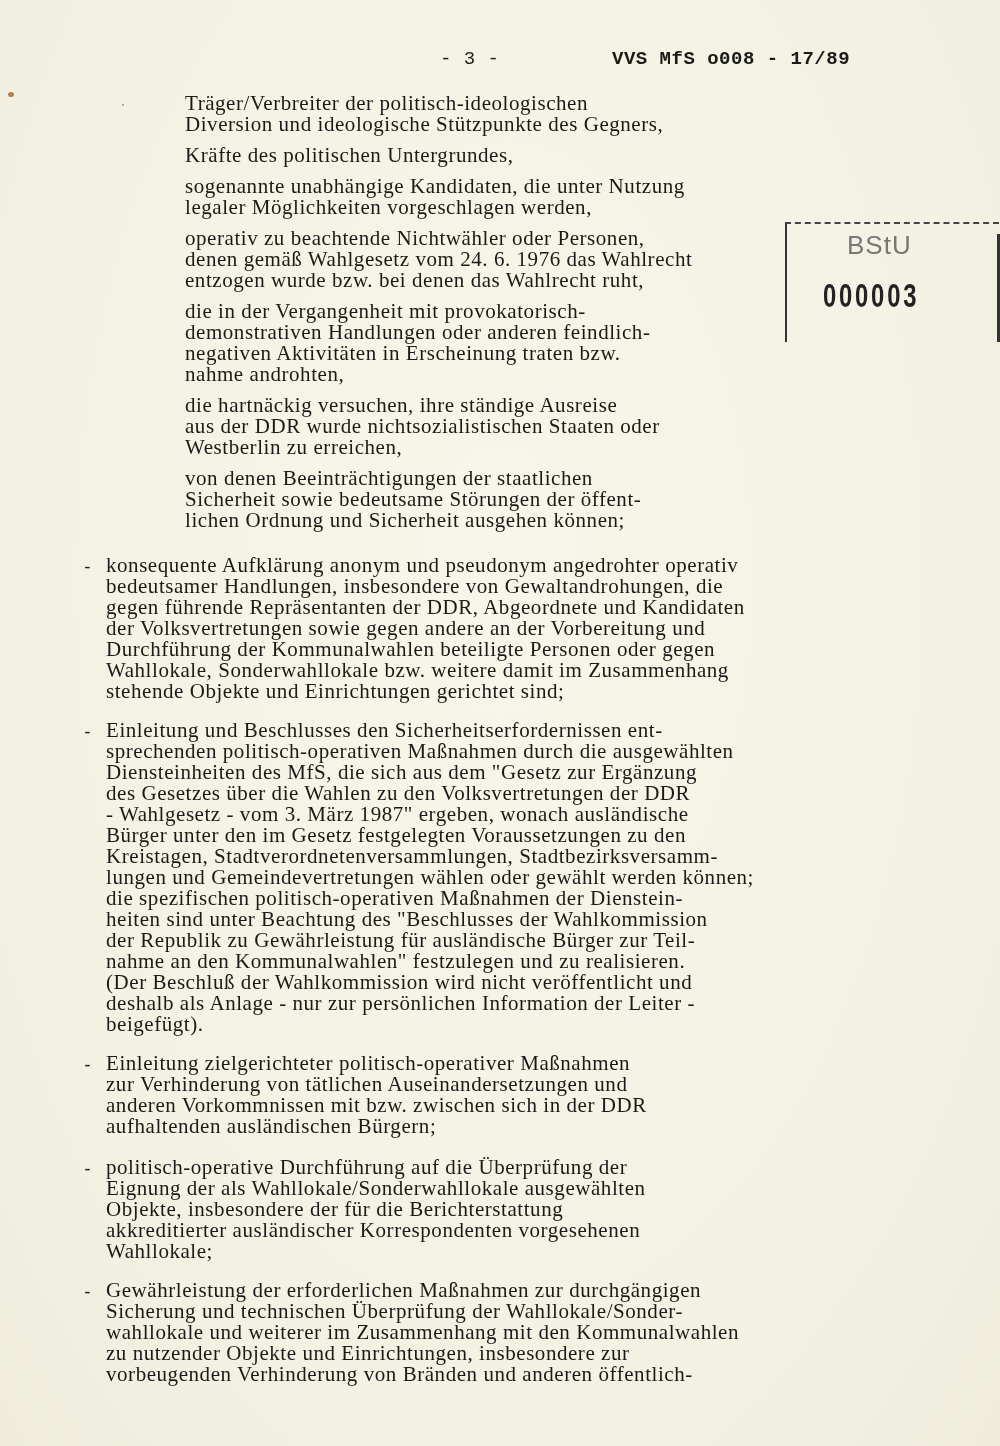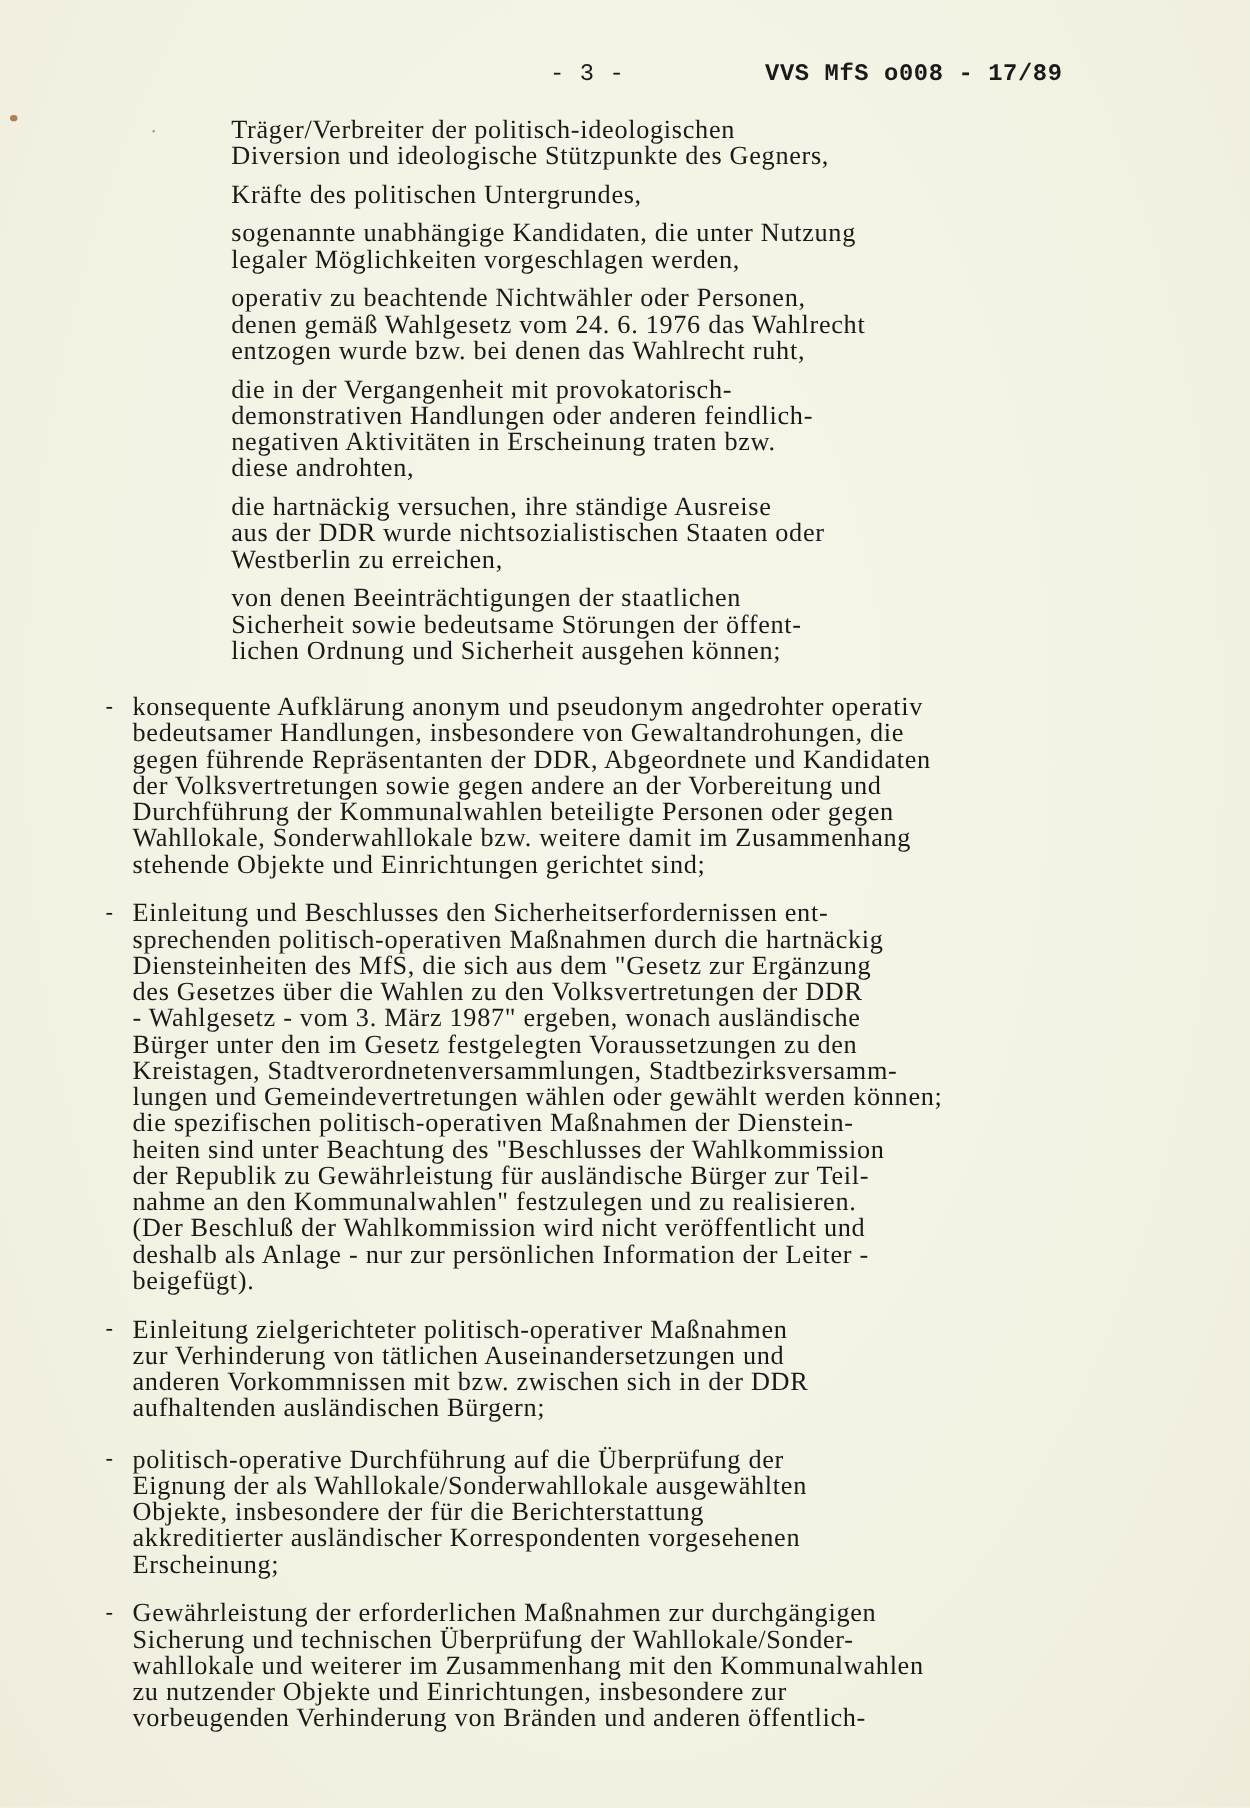--- a/index.html
+++ b/index.html
@@ -60,38 +60,42 @@
 <div class="page">
 
   <div class="spot" style="left:8px;top:92px;width:6px;height:5px;"></div>
   <div class="spot" style="left:122px;top:104px;width:2px;height:2px;background:#999;"></div>
 
   <div class="header">
     <span class="pnum">- 3 -</span>
     <span class="ref">VVS MfS o008 - 17/89</span>
   </div>
 
+  <div class="stamp">
+    <span class="stamp-label">BStU</span>
+    <span class="stamp-num">000003</span>
+  </div>
 
   <div>
     <div class="line sub" style="top:93px">Träger/Verbreiter der politisch-ideologischen</div>
     <div class="line sub" style="top:114px">Diversion und ideologische Stützpunkte des Gegners,</div>
 
     <div class="line sub" style="top:145px">Kräfte des politischen Untergrundes,</div>
 
     <div class="line sub" style="top:176px">sogenannte unabhängige Kandidaten, die unter Nutzung</div>
     <div class="line sub" style="top:197px">legaler Möglichkeiten vorgeschlagen werden,</div>
 
     <div class="line sub" style="top:228px">operativ zu beachtende Nichtwähler oder Personen,</div>
     <div class="line sub" style="top:249px">denen gemäß Wahlgesetz vom 24. 6. 1976 das Wahlrecht</div>
     <div class="line sub" style="top:270px">entzogen wurde bzw. bei denen das Wahlrecht ruht,</div>
 
     <div class="line sub" style="top:301px">die in der Vergangenheit mit provokatorisch-</div>
     <div class="line sub" style="top:322px">demonstrativen Handlungen oder anderen feindlich-</div>
     <div class="line sub" style="top:343px">negativen Aktivitäten in Erscheinung traten bzw.</div>
-    <div class="line sub" style="top:364px">diese androhten,</div>
+    <div class="line sub" style="top:364px">nahme androhten,</div>
 
     <div class="line sub" style="top:395px">die hartnäckig versuchen, ihre ständige Ausreise</div>
     <div class="line sub" style="top:416px">aus der DDR wurde nichtsozialistischen Staaten oder</div>
     <div class="line sub" style="top:437px">Westberlin zu erreichen,</div>
 
     <div class="line sub" style="top:468px">von denen Beeinträchtigungen der staatlichen</div>
     <div class="line sub" style="top:489px">Sicherheit sowie bedeutsame Störungen der öffent-</div>
     <div class="line sub" style="top:510px">lichen Ordnung und Sicherheit ausgehen können;</div>
   </div>
 
@@ -102,21 +106,21 @@
     <div class="line bul-text" style="top:597px">gegen führende Repräsentanten der DDR, Abgeordnete und Kandidaten</div>
     <div class="line bul-text" style="top:618px">der Volksvertretungen sowie gegen andere an der Vorbereitung und</div>
     <div class="line bul-text" style="top:639px">Durchführung der Kommunalwahlen beteiligte Personen oder gegen</div>
     <div class="line bul-text" style="top:660px">Wahllokale, Sonderwahllokale bzw. weitere damit im Zusammenhang</div>
     <div class="line bul-text" style="top:681px">stehende Objekte und Einrichtungen gerichtet sind;</div>
   </div>
 
   <div>
     <span class="dash" style="top:720px">-</span>
     <div class="line bul-text" style="top:720px">Einleitung und Beschlusses den Sicherheitserfordernissen ent-</div>
-    <div class="line bul-text" style="top:741px">sprechenden politisch-operativen Maßnahmen durch die hartnäckig</div>
+    <div class="line bul-text" style="top:741px">sprechenden politisch-operativen Maßnahmen durch die ausgewählten</div>
     <div class="line bul-text" style="top:762px">Diensteinheiten des MfS, die sich aus dem "Gesetz zur Ergänzung</div>
     <div class="line bul-text" style="top:783px">des Gesetzes über die Wahlen zu den Volksvertretungen der DDR</div>
     <div class="line bul-text" style="top:804px">- Wahlgesetz - vom 3. März 1987" ergeben, wonach ausländische</div>
     <div class="line bul-text" style="top:825px">Bürger unter den im Gesetz festgelegten Voraussetzungen zu den</div>
     <div class="line bul-text" style="top:846px">Kreistagen, Stadtverordnetenversammlungen, Stadtbezirksversamm-</div>
     <div class="line bul-text" style="top:867px">lungen und Gemeindevertretungen wählen oder gewählt werden können;</div>
     <div class="line bul-text" style="top:888px">die spezifischen politisch-operativen Maßnahmen der Dienstein-</div>
     <div class="line bul-text" style="top:909px">heiten sind unter Beachtung des "Beschlusses der Wahlkommission</div>
     <div class="line bul-text" style="top:930px">der Republik zu Gewährleistung für ausländische Bürger zur Teil-</div>
     <div class="line bul-text" style="top:951px">nahme an den Kommunalwahlen" festzulegen und zu realisieren.</div>
@@ -132,21 +136,21 @@
     <div class="line bul-text" style="top:1095px">anderen Vorkommnissen mit bzw. zwischen sich in der DDR</div>
     <div class="line bul-text" style="top:1116px">aufhaltenden ausländischen Bürgern;</div>
   </div>
 
   <div>
     <span class="dash" style="top:1157px">-</span>
     <div class="line bul-text" style="top:1157px">politisch-operative Durchführung auf die Überprüfung der</div>
     <div class="line bul-text" style="top:1178px">Eignung der als Wahllokale/Sonderwahllokale ausgewählten</div>
     <div class="line bul-text" style="top:1199px">Objekte, insbesondere der für die Berichterstattung</div>
     <div class="line bul-text" style="top:1220px">akkreditierter ausländischer Korrespondenten vorgesehenen</div>
-    <div class="line bul-text" style="top:1241px">Erscheinung;</div>
+    <div class="line bul-text" style="top:1241px">Wahllokale;</div>
   </div>
 
   <div>
     <span class="dash" style="top:1280px">-</span>
     <div class="line bul-text" style="top:1280px">Gewährleistung der erforderlichen Maßnahmen zur durchgängigen</div>
     <div class="line bul-text" style="top:1301px">Sicherung und technischen Überprüfung der Wahllokale/Sonder-</div>
     <div class="line bul-text" style="top:1322px">wahllokale und weiterer im Zusammenhang mit den Kommunalwahlen</div>
     <div class="line bul-text" style="top:1343px">zu nutzender Objekte und Einrichtungen, insbesondere zur</div>
     <div class="line bul-text" style="top:1364px">vorbeugenden Verhinderung von Bränden und anderen öffentlich-</div>
   </div>

